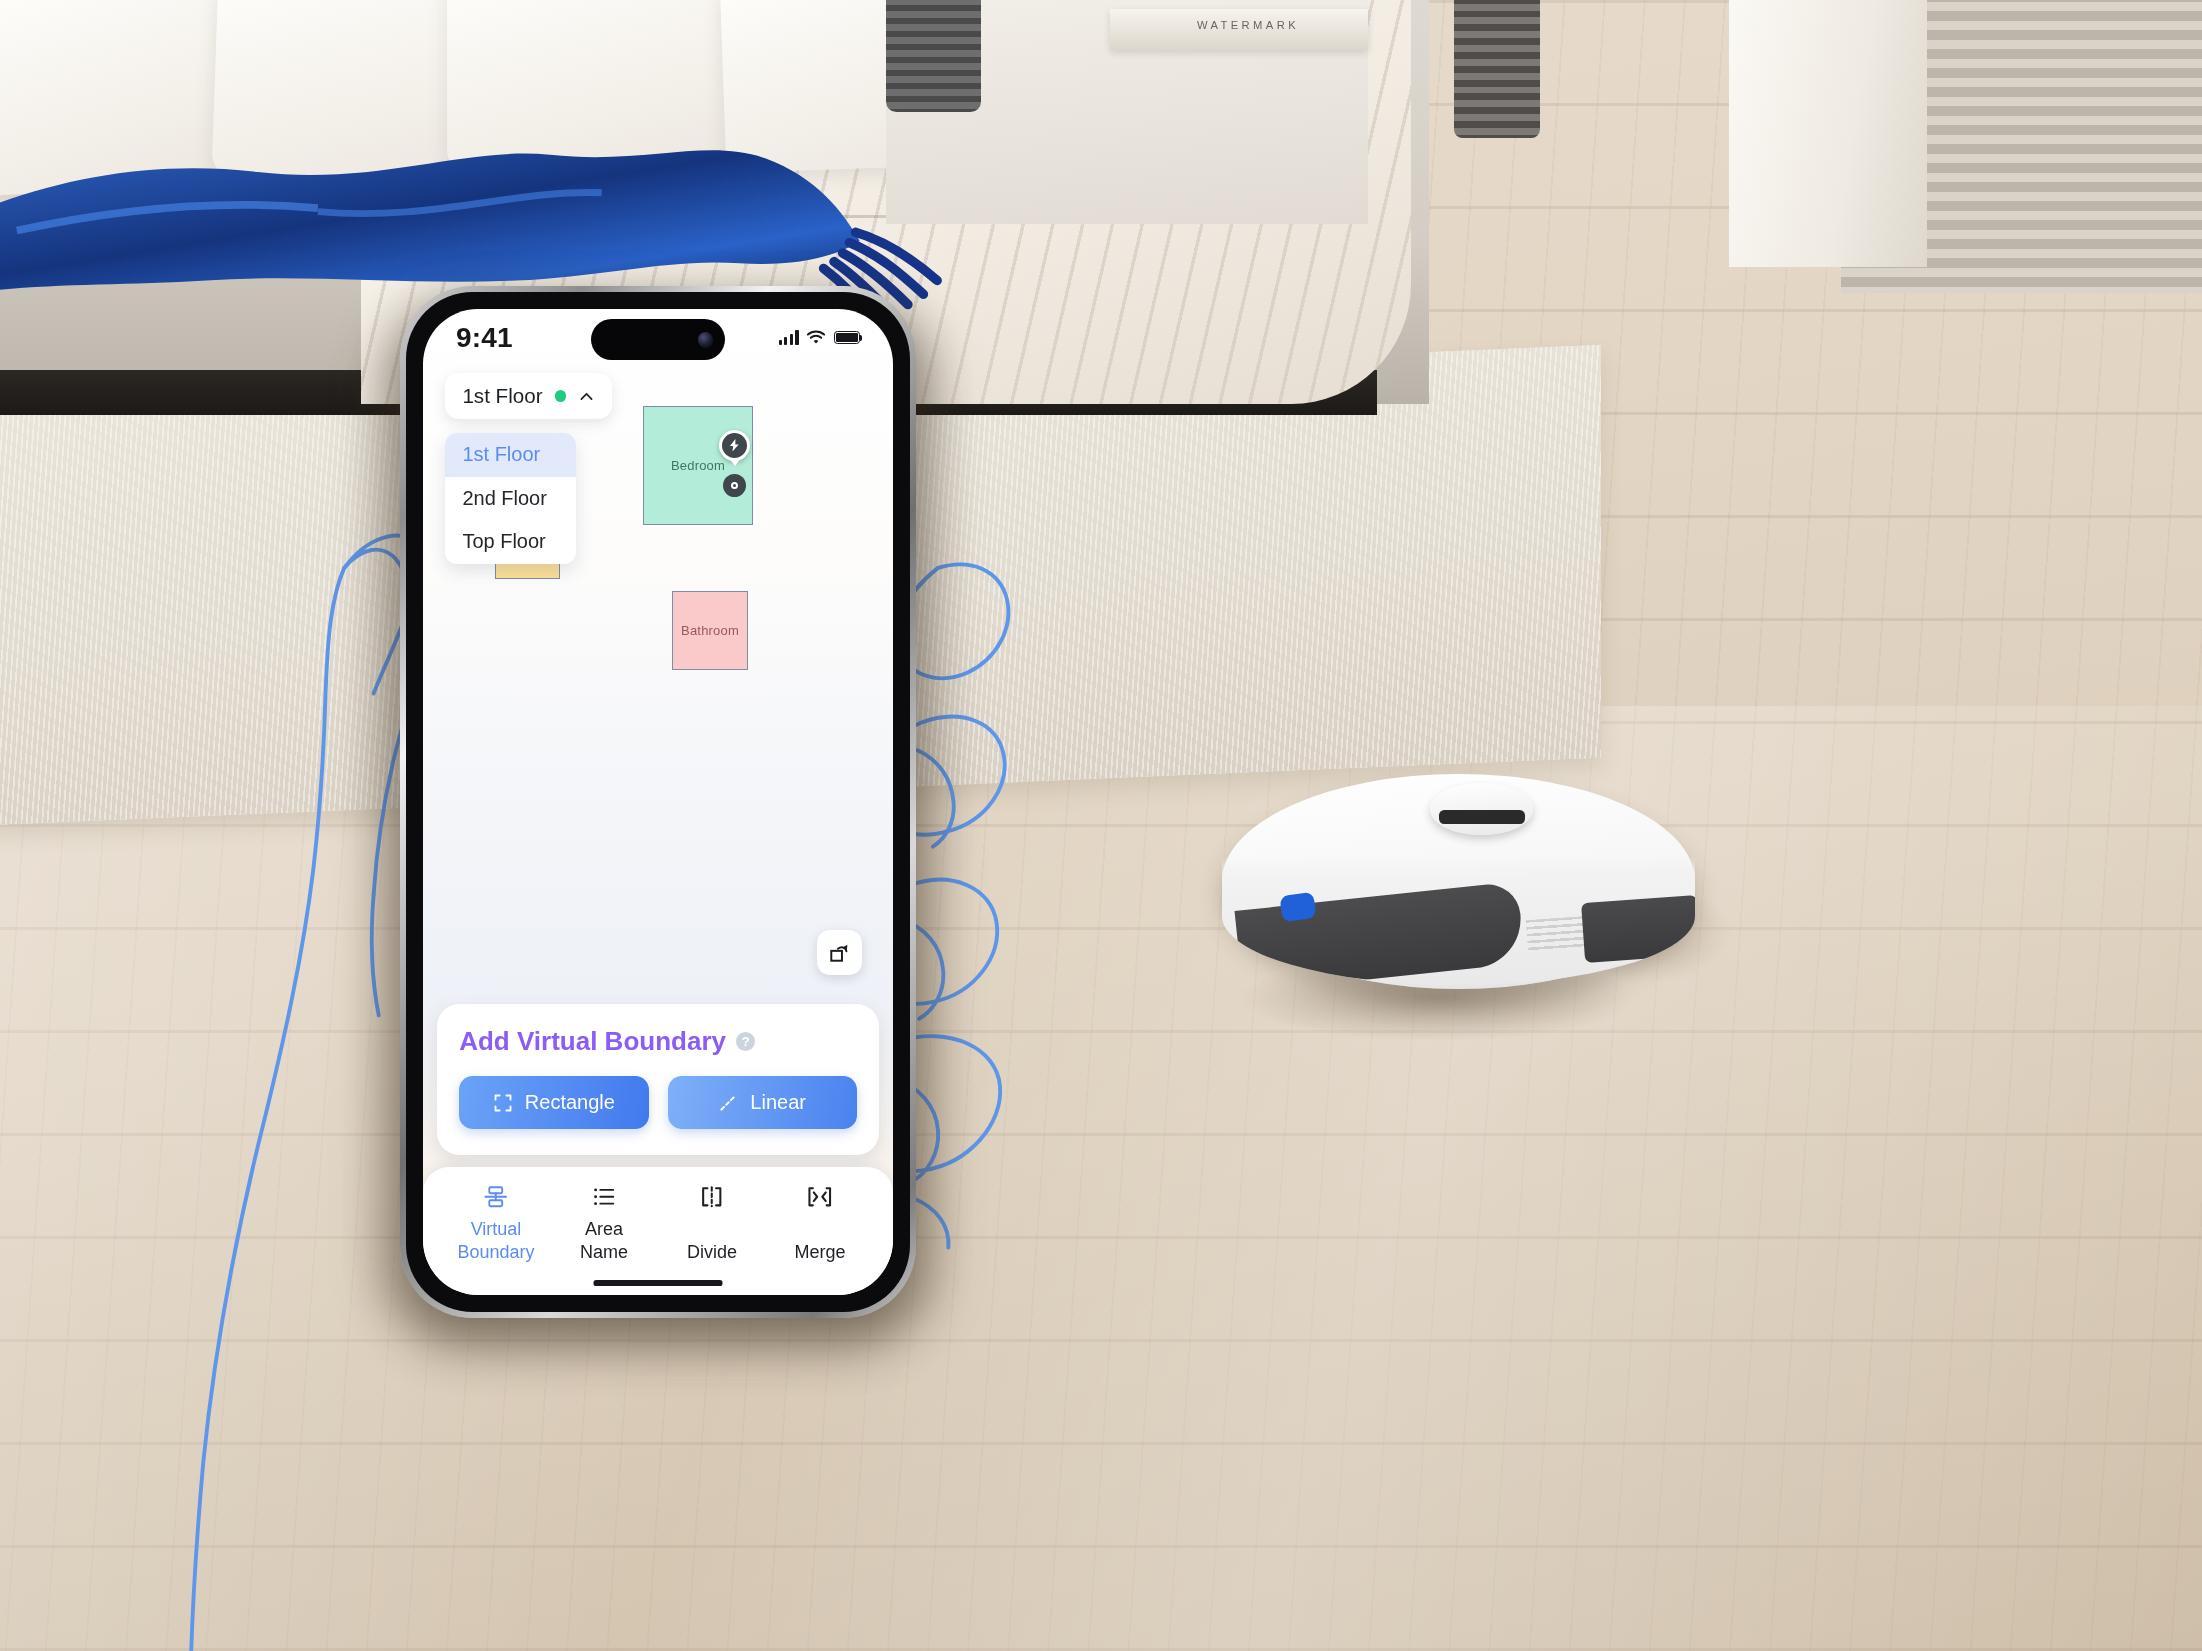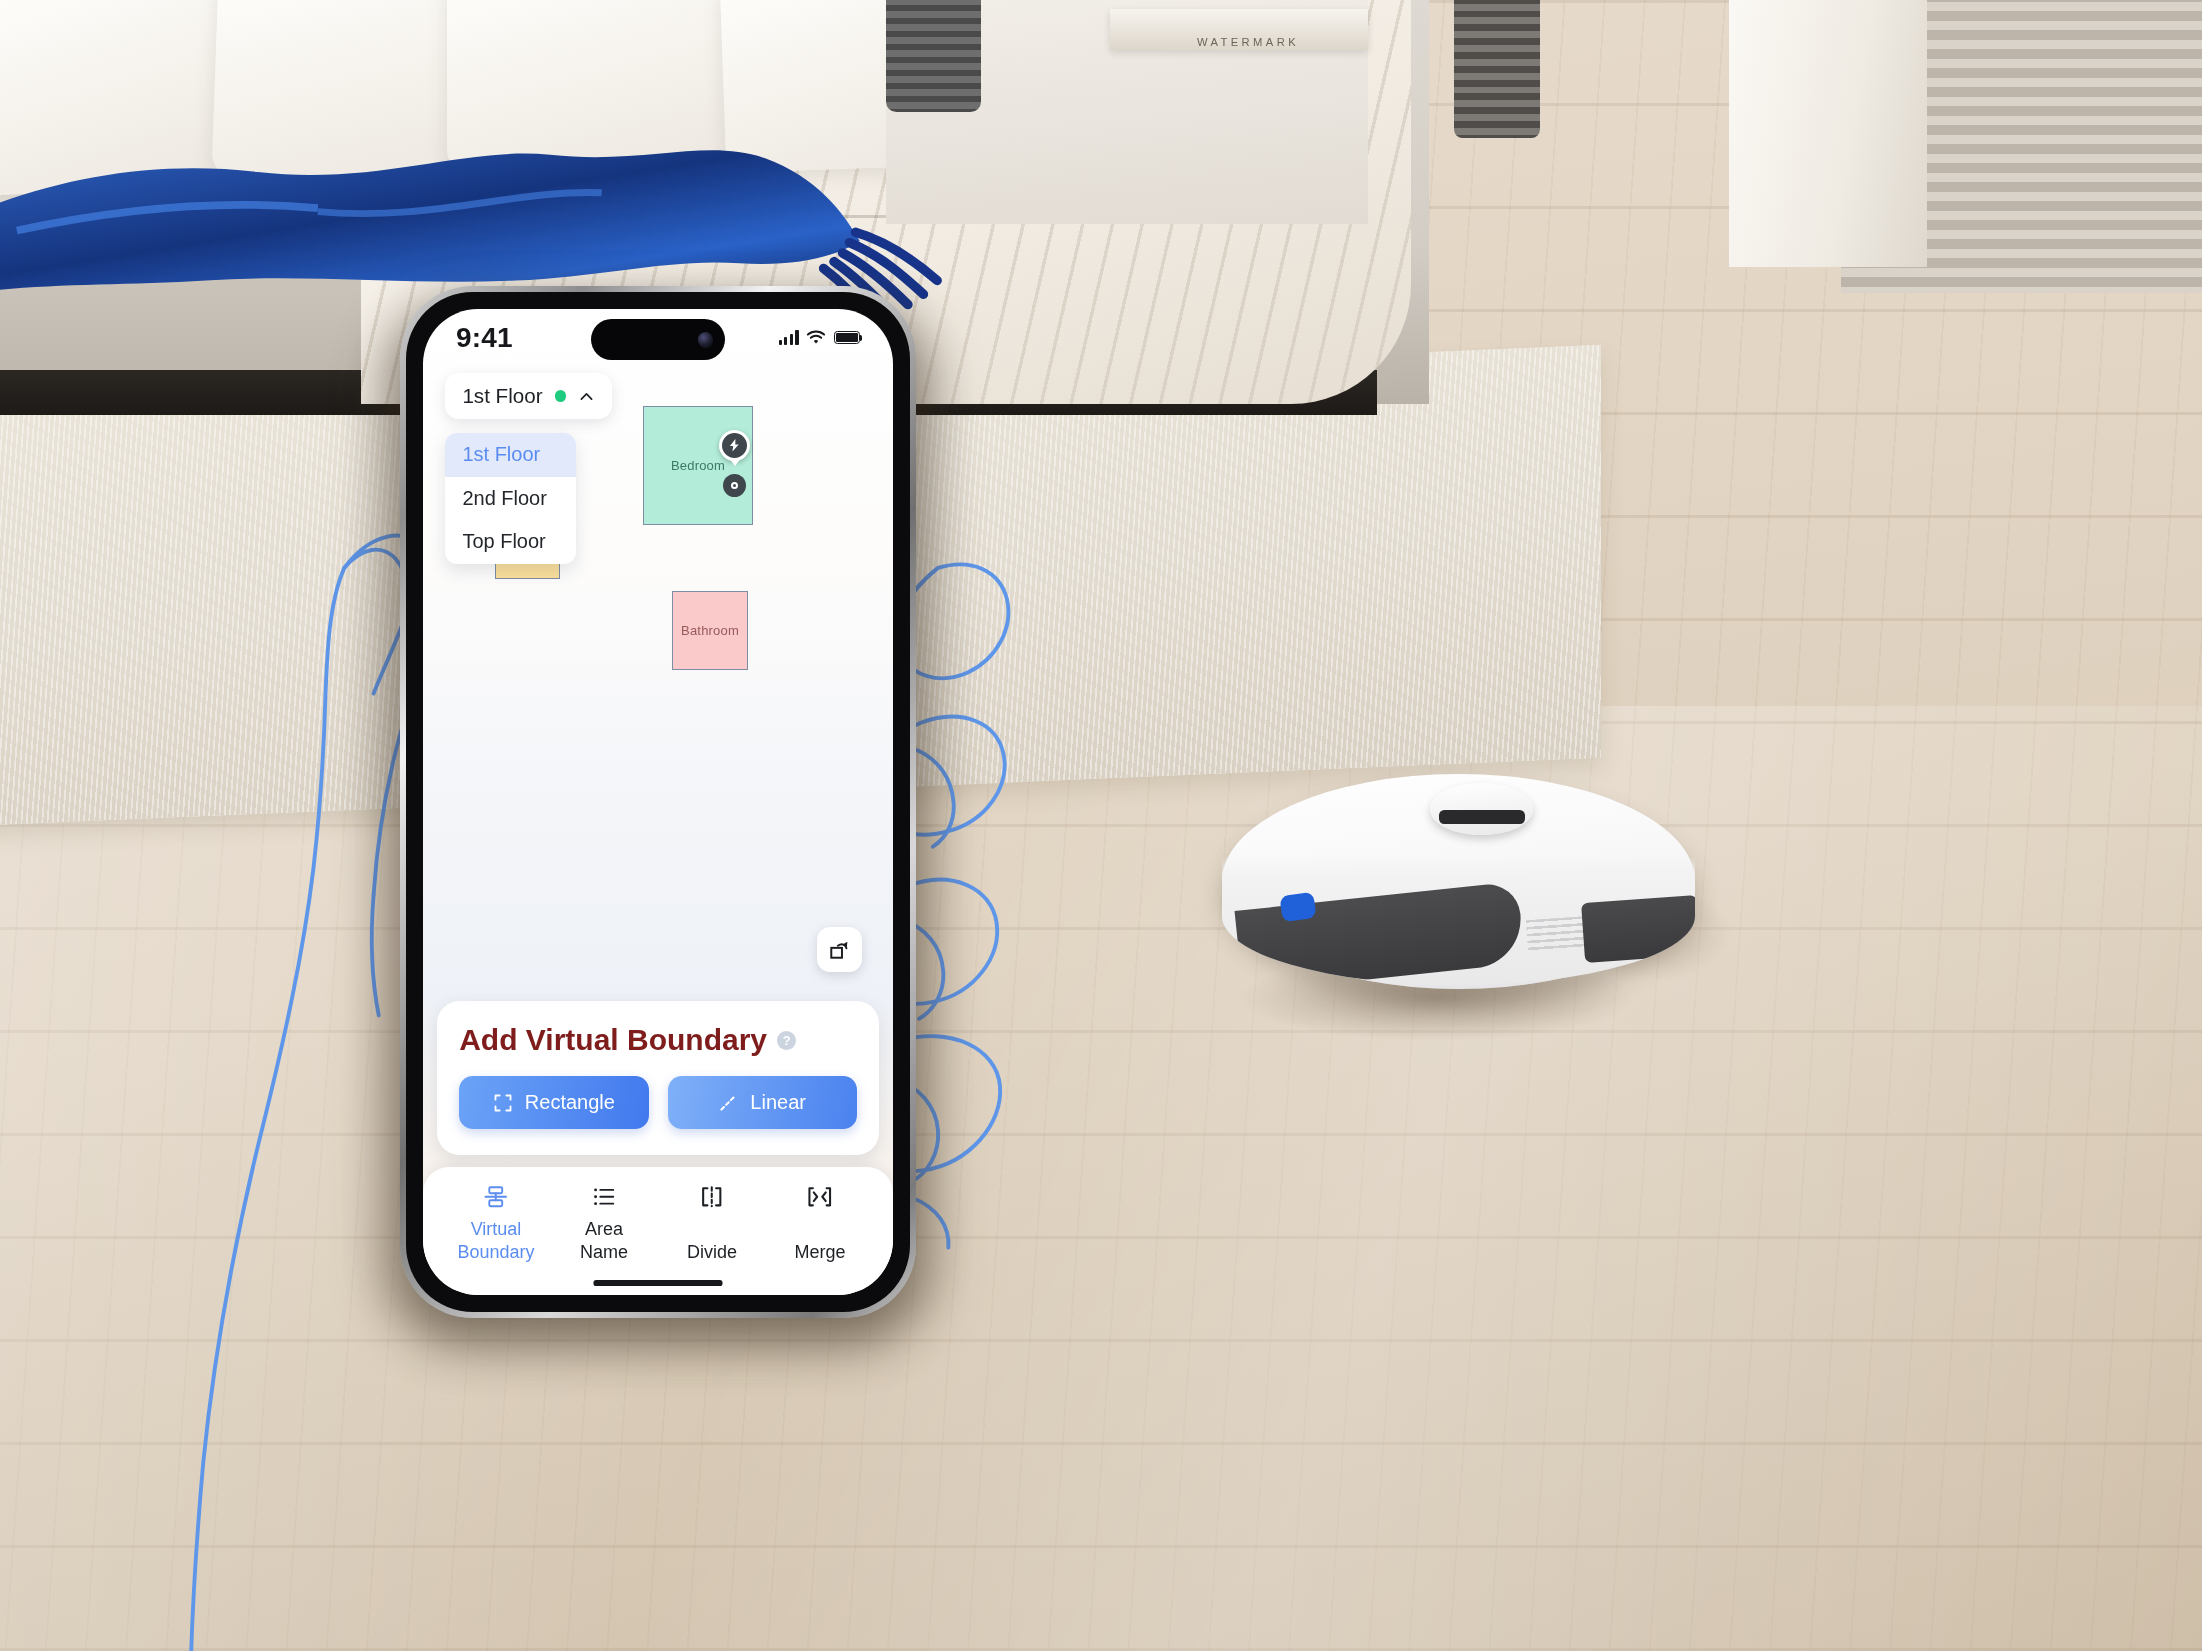--- a/index.html
+++ b/index.html
@@ -71,21 +71,21 @@
   .nightstand{
     position:absolute; left:886px; top:0px; width:482px; height:224px;
     background:linear-gradient(175deg,#f2eee8,#e1dbd3);
   }
   .book{
     position:absolute; left:1110px; top:8.6px; width:258px; height:41px;
     background:linear-gradient(180deg,#f7f4ee,#ddd6cb);
     box-shadow:0 3.4px 7.7px rgba(0,0,0,.12);
   }
   .book-txt{
-    position:absolute; left:1136px; top:36px; width:224px;
+    position:absolute; left:1136px; top:19px; width:224px;
     font-size:11.2px; letter-spacing:3.4px; color:#6d6358; text-align:center;
   }
   .vase{
     position:absolute; left:886px; top:-34px; width:95px; height:146px;
     background:repeating-linear-gradient(180deg,#4a4a4a 0 6px,#6e6e6e 6px 13px);
     border-radius:10.3px;
   }
   
   .throw{
     position:absolute; left:-52px; top:129px; width:1015px; height:198px;
@@ -332,21 +332,21 @@
     display:flex;align-items:center;justify-content:center;
     box-shadow:0 3.4px 10.3px rgba(60,70,90,.18); cursor:pointer;
   }
 
   
   .vb-card{
     margin:0 13.8px 12px; background:#fff; border-radius:22.4px;
     padding:22.4px 22.4px 26px; box-shadow:0 5.2px 17px rgba(60,70,90,.12);
   }
   .vb-head{ display:flex; align-items:center; gap:10.3px; margin-bottom:19px; }
-  .vb-title{ font-size:30px; font-weight:700; color:#7f1d1d; }
+  .vb-title{ font-size:26px; font-weight:700; color:#8b5cf6; }
   .help-ic{
     width:19px;height:19px;border-radius:50%;background:#ccd4e0;
     color:#fff; font-size:13px; font-weight:700;
     display:flex;align-items:center;justify-content:center; cursor:pointer;
   }
   .vb-btns{ display:flex; gap:19px; }
   .vb-btn{
     flex:1; height:53px; border-radius:13.8px;
     display:flex;align-items:center;justify-content:center;gap:12px;
     color:#fff; font-size:20px; cursor:pointer;

